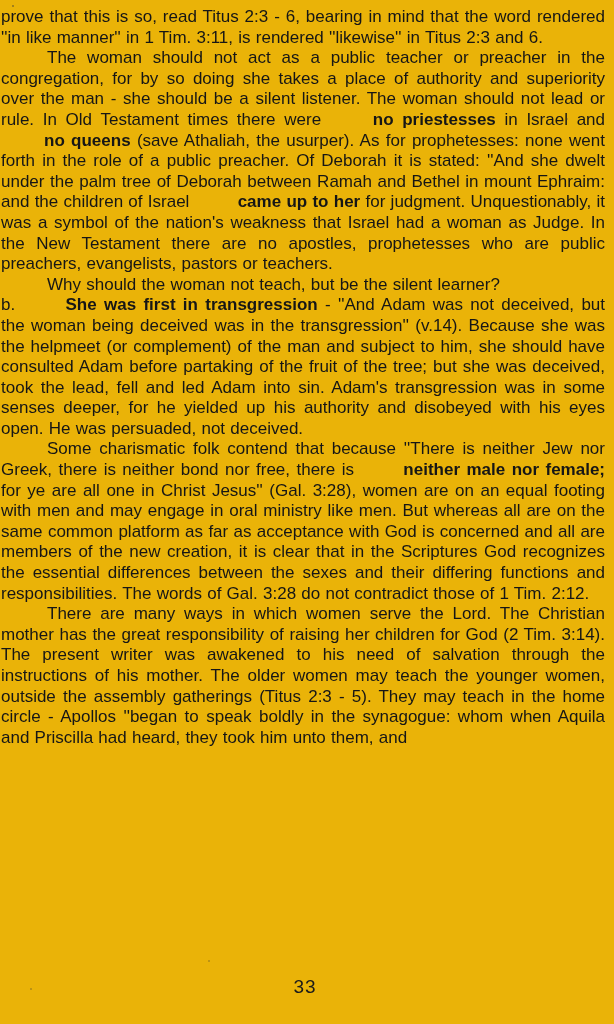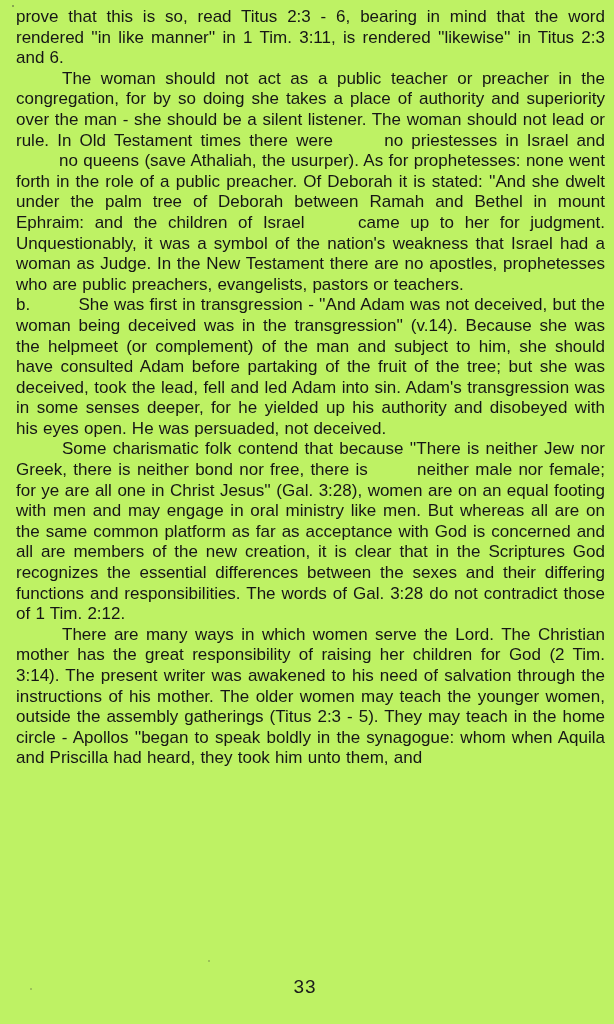--- a/index.html
+++ b/index.html
@@ -1,37 +1,37 @@
 <!DOCTYPE html>
 <html><head>
 <meta charset="utf-8">
 <style>
   html,body{margin:0;padding:0;background:#e9e9e6;}
   .sheet{
     position:relative;
     width:614px;height:1024px;
     margin:0 auto;
-    background:#bef264;
+    background:#eab308;
     box-sizing:border-box;
-    padding:7px 9px 0 16px;
+    padding:7px 9px 0 1px;
     font-family:"Liberation Sans","DejaVu Sans",sans-serif;
     color:#161616;
     overflow:hidden;
   }
   .text-block{
     text-align:justify;
     font-size:17px;
     line-height:20.6px;
     word-spacing:0.5px;
   }
   .text-block p{margin:0;padding:0;}
   p.indent{text-indent:46px;}
   p.flush{text-indent:0;}
   .seg{white-space:normal;}
-  .seg.bold{font-weight:400;margin-left:43px;}
+  .seg.bold{font-weight:700;margin-left:43px;}
   .page-number{
     position:absolute;
     left:0;right:4px;
     bottom:26px;
     text-align:center;
     font-size:19px;
     letter-spacing:1px;
     color:#1b1b1b;
   }
   .scan-artifact{
@@ -50,19 +50,20 @@
 
 <div class="sheet">
   <span class="scan-artifact dot1"></span>
   <span class="scan-artifact dot2"></span>
   <span class="scan-artifact dot3"></span>
   <span class="scan-artifact dot4"></span>
 
   <div class="text-block">
     <p class="flush"><span class="seg">prove that this is so, read Titus 2:3 - 6, bearing in mind that the word rendered ''in like manner'' in 1 Tim. 3:11, is rendered ''likewise'' in Titus 2:3 and 6.</span></p>
     <p class="indent"><span class="seg">The woman should not act as a public teacher or preacher in the congregation, for by so doing she takes a place of authority and superiority over the man - she should be a silent listener. The woman should not lead or rule. In Old Testament times there were </span><span class="seg bold">no priestesses</span><span class="seg"> in Israel and </span><span class="seg bold">no queens</span><span class="seg"> (save Athaliah, the usurper). As for prophetesses: none went forth in the role of a public preacher. Of Deborah it is stated: ''And she dwelt under the palm tree of Deborah between Ramah and Bethel in mount Ephraim: and the children of Israel </span><span class="seg bold">came up to her</span><span class="seg"> for judgment. Unquestionably, it was a symbol of the nation's weakness that Israel had a woman as Judge. In the New Testament there are no apostles, prophetesses who are public preachers, evangelists, pastors or teachers.</span></p>
+    <p class="indent"><span class="seg">Why should the woman not teach, but be the silent learner?</span></p>
     <p class="flush"><span class="seg">b. </span><span class="seg bold">She was first in transgression</span><span class="seg"> - ''And Adam was not deceived, but the woman being deceived was in the transgression'' (v.14). Because she was the helpmeet (or complement) of the man and subject to him, she should have consulted Adam before partaking of the fruit of the tree; but she was deceived, took the lead, fell and led Adam into sin. Adam's transgression was in some senses deeper, for he yielded up his authority and disobeyed with his eyes open. He was persuaded, not deceived.</span></p>
     <p class="indent"><span class="seg">Some charismatic folk contend that because ''There is neither Jew nor Greek, there is neither bond nor free, there is </span><span class="seg bold">neither male nor female;</span><span class="seg"> for ye are all one in Christ Jesus'' (Gal. 3:28), women are on an equal footing with men and may engage in oral ministry like men. But whereas all are on the same common platform as far as acceptance with God is concerned and all are members of the new creation, it is clear that in the Scriptures God recognizes the essential differences between the sexes and their differing functions and responsibilities. The words of Gal. 3:28 do not contradict those of 1 Tim. 2:12.</span></p>
     <p class="indent"><span class="seg">There are many ways in which women serve the Lord. The Christian mother has the great responsibility of raising her children for God (2 Tim. 3:14). The present writer was awakened to his need of salvation through the instructions of his mother. The older women may teach the younger women, outside the assembly gatherings (Titus 2:3 - 5). They may teach in the home circle - Apollos ''began to speak boldly in the synagogue: whom when Aquila and Priscilla had heard, they took him unto them, and</span></p>
   </div>
 
   <div class="page-number">33</div>
 </div>
 
 </body></html>

